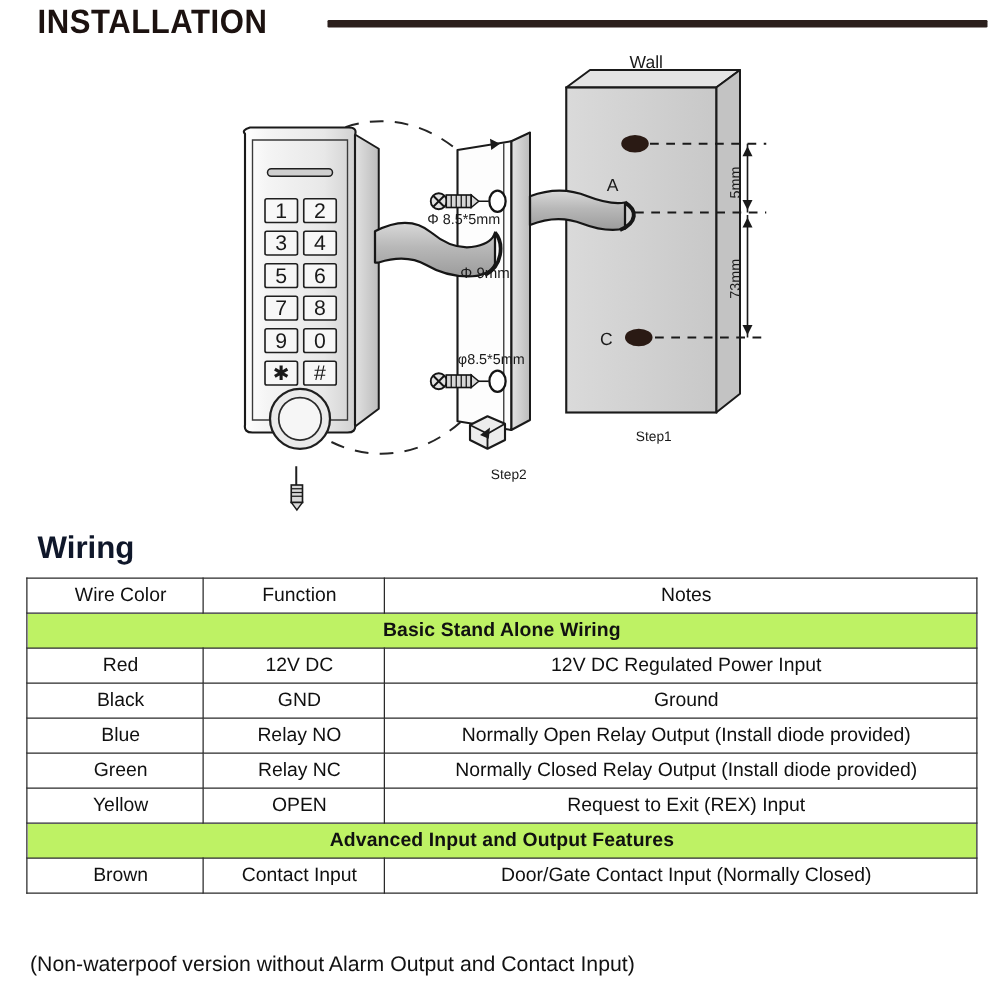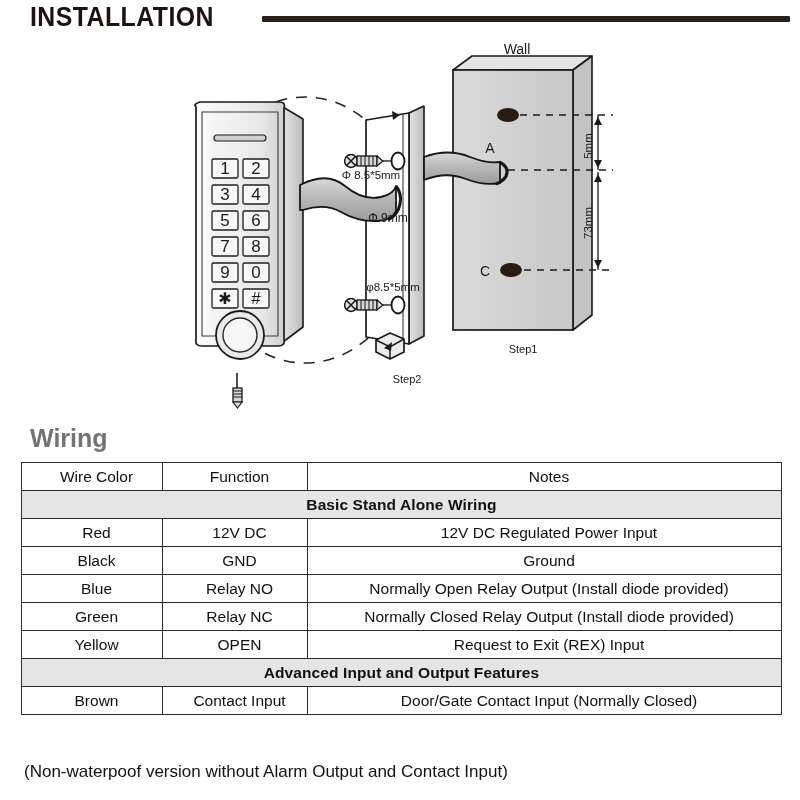--- a/index.html
+++ b/index.html
@@ -48,21 +48,21 @@
     width: 800px; height: 370px;
   }
   #illustration svg { display: block; }
 
   
   #wiring-heading {
     position: absolute;
     left: 30px; top: 424px;
     font-size: 25px;
     font-weight: bold;
-    color: #737373;
+    color: #0f172a;
     font-family: "Liberation Sans", sans-serif;
   }
 
   #wiring-table-wrap {
     position: absolute;
     left: 21px; top: 462px;
     width: 760px;
   }
   table.wiring {
     border-collapse: collapse;
@@ -80,21 +80,21 @@
     vertical-align: middle;
     white-space: nowrap;
     overflow: hidden;
   }
   table.wiring col.c1 { width: 141px; }
   table.wiring col.c2 { width: 145px; }
   table.wiring col.c3 { width: 474px; }
 
   th.notes-head { text-align: center; padding-left: 0; }
   tr.section-row td {
-    background: #e5e5e5;
+    background: #bef264;
     text-align: center;
     font-weight: bold;
     font-size: 15.5px;
     padding-left: 0;
     color: #111111;
     letter-spacing: 0.1px;
   }
 
   #table-footnote {
     position: absolute;

